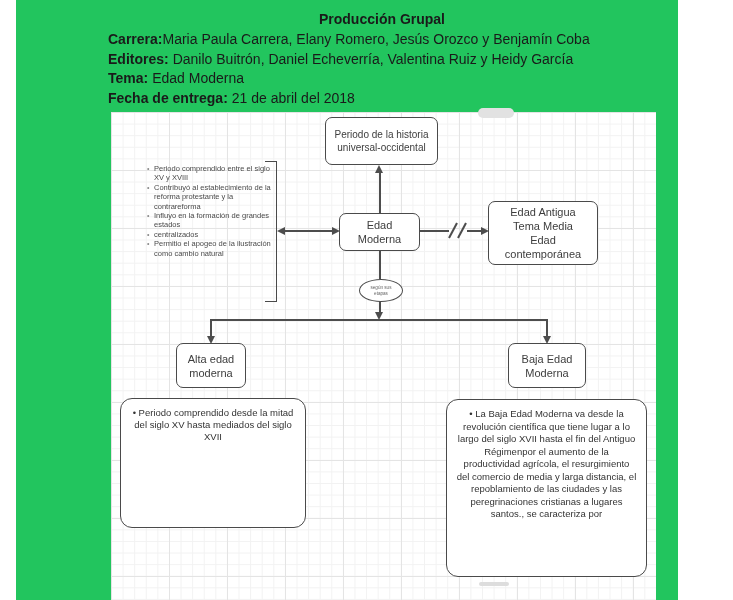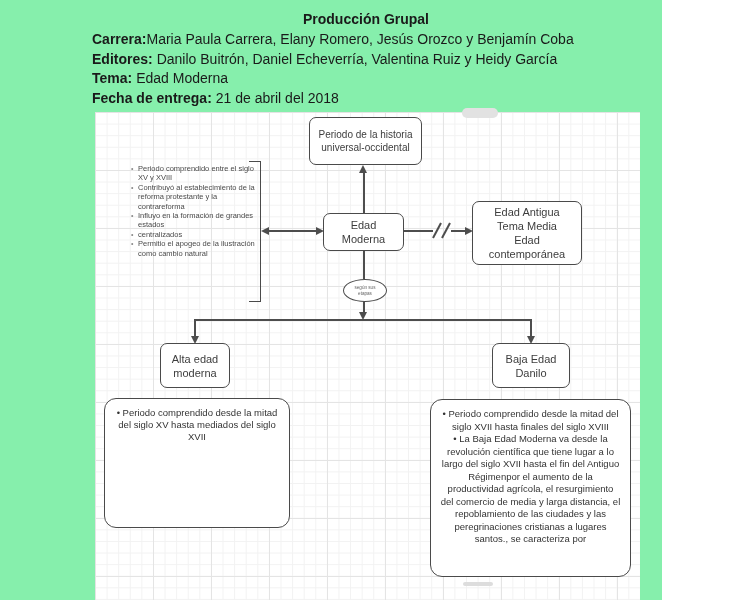--- a/index.html
+++ b/index.html
@@ -1,17 +1,17 @@
 <!DOCTYPE html>
 <html><head>
 <meta charset="utf-8">
 <style>
   html,body{margin:0;padding:0;background:#fff;}
-  .page{position:relative;width:662px;height:600px;background:#86efac;overflow:hidden;
-        font-family:"Liberation Sans",sans-serif;}
+  .page{position:relative;width:662px;height:600px;background:#22c55e;overflow:hidden;
+        font-family:"Liberation Sans",sans-serif;margin-left:16px;}
   
   .header{position:absolute;left:92px;top:10px;width:548px;color:#1a1a1a;
           font-size:14px;line-height:19.8px;}
   .header .title{text-align:center;font-weight:bold;}
   .header b{font-weight:bold;}
   .header .sp{margin-left:4px;}
   
   .canvas{position:absolute;left:95px;top:112px;width:545px;height:488px;
     background-color:#fff;
     background-image:
@@ -91,21 +91,21 @@
         <div>Tema Media</div>
         <div>Edad contemporánea</div>
       </div>
     </div>
 
     <div class="nbox" style="left:65px;top:231px;width:70px;height:45px;">
       <div class="inner" style="width:56px;">Alta edad moderna</div>
     </div>
 
     <div class="nbox" style="left:397px;top:231px;width:78px;height:45px;">
-      <div class="inner" style="width:62px;">Baja Edad Danilo</div>
+      <div class="inner" style="width:62px;">Baja Edad Moderna</div>
     </div>
 
     <div class="ellipse">
       <div class="et">según sus etapas</div>
     </div>
 
     <div class="llist">
       <div class="ll-item">
           <span class="ll-t">Periodo comprendido entre el siglo XV y XVIII</span>
         </div>
@@ -122,21 +122,20 @@
           <span class="ll-t">Permitio el apogeo de la ilustración como cambio natural</span>
         </div>
     </div>
     <div class="bracket"></div>
 
     <div class="dbox" id="alta-detail" style="left:9px;top:286px;width:186px;height:130px;">
       <div class="d-item d-center">Periodo comprendido desde la mitad del siglo XV hasta mediados del siglo XVII</div>
     </div>
 
     <div class="dbox" id="baja-detail" style="left:335px;top:287px;width:201px;height:178px;">
-      <div class="d-item d-center">Periodo comprendido desde la mitad del siglo XVII hasta finales del siglo XVIII</div>
       <div class="d-item d-center">La Baja Edad Moderna va desde la revolución científica que tiene lugar a lo largo del siglo XVII hasta el fin del Antiguo Régimenpor el aumento de la productividad agrícola, el resurgimiento del comercio de media y larga distancia, el repoblamiento de las ciudades y las peregrinaciones cristianas a lugares santos., se caracteriza por</div>
     </div>
 
     <div class="lv" style="left:268px;top:61px;height:40px;"></div>
     <div class="ah up" style="left:264px;top:53px;"></div>
 
     <div class="lh" style="left:174px;top:118px;width:47px;"></div>
     <div class="ah left" style="left:166px;top:115px;"></div>
     <div class="ah right" style="left:221px;top:115px;"></div>
 

